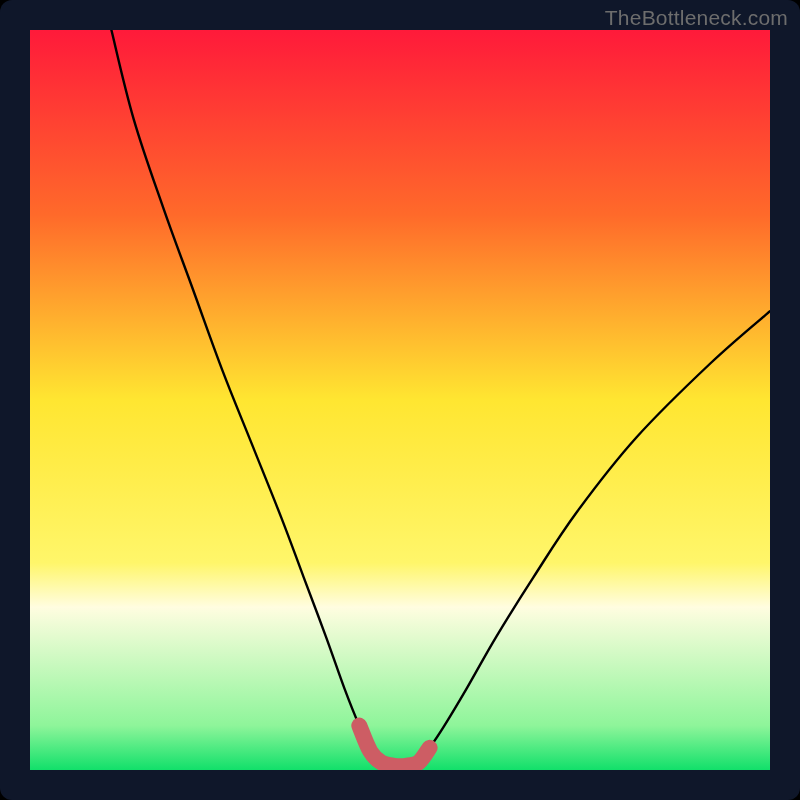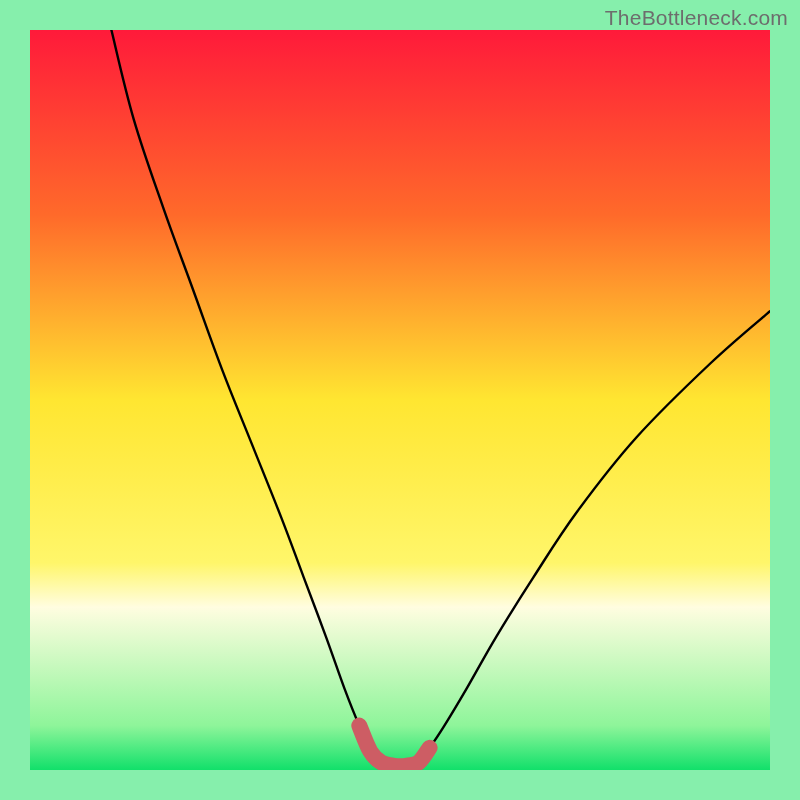--- a/index.html
+++ b/index.html
@@ -8,21 +8,22 @@
     width: 800px;
     height: 800px;
     background: #000;
     overflow: hidden;
     font-family: Arial, Helvetica, sans-serif;
   }
   .frame {
     position: relative;
     width: 800px;
     height: 800px;
-    background: #86efac;
+    background: #0f172a;
+    border-radius: 12px;
   }
   .plot {
     position: absolute;
     left: 30px;
     top: 30px;
     width: 740px;
     height: 740px;
     overflow: hidden;
   }
   .watermark {

